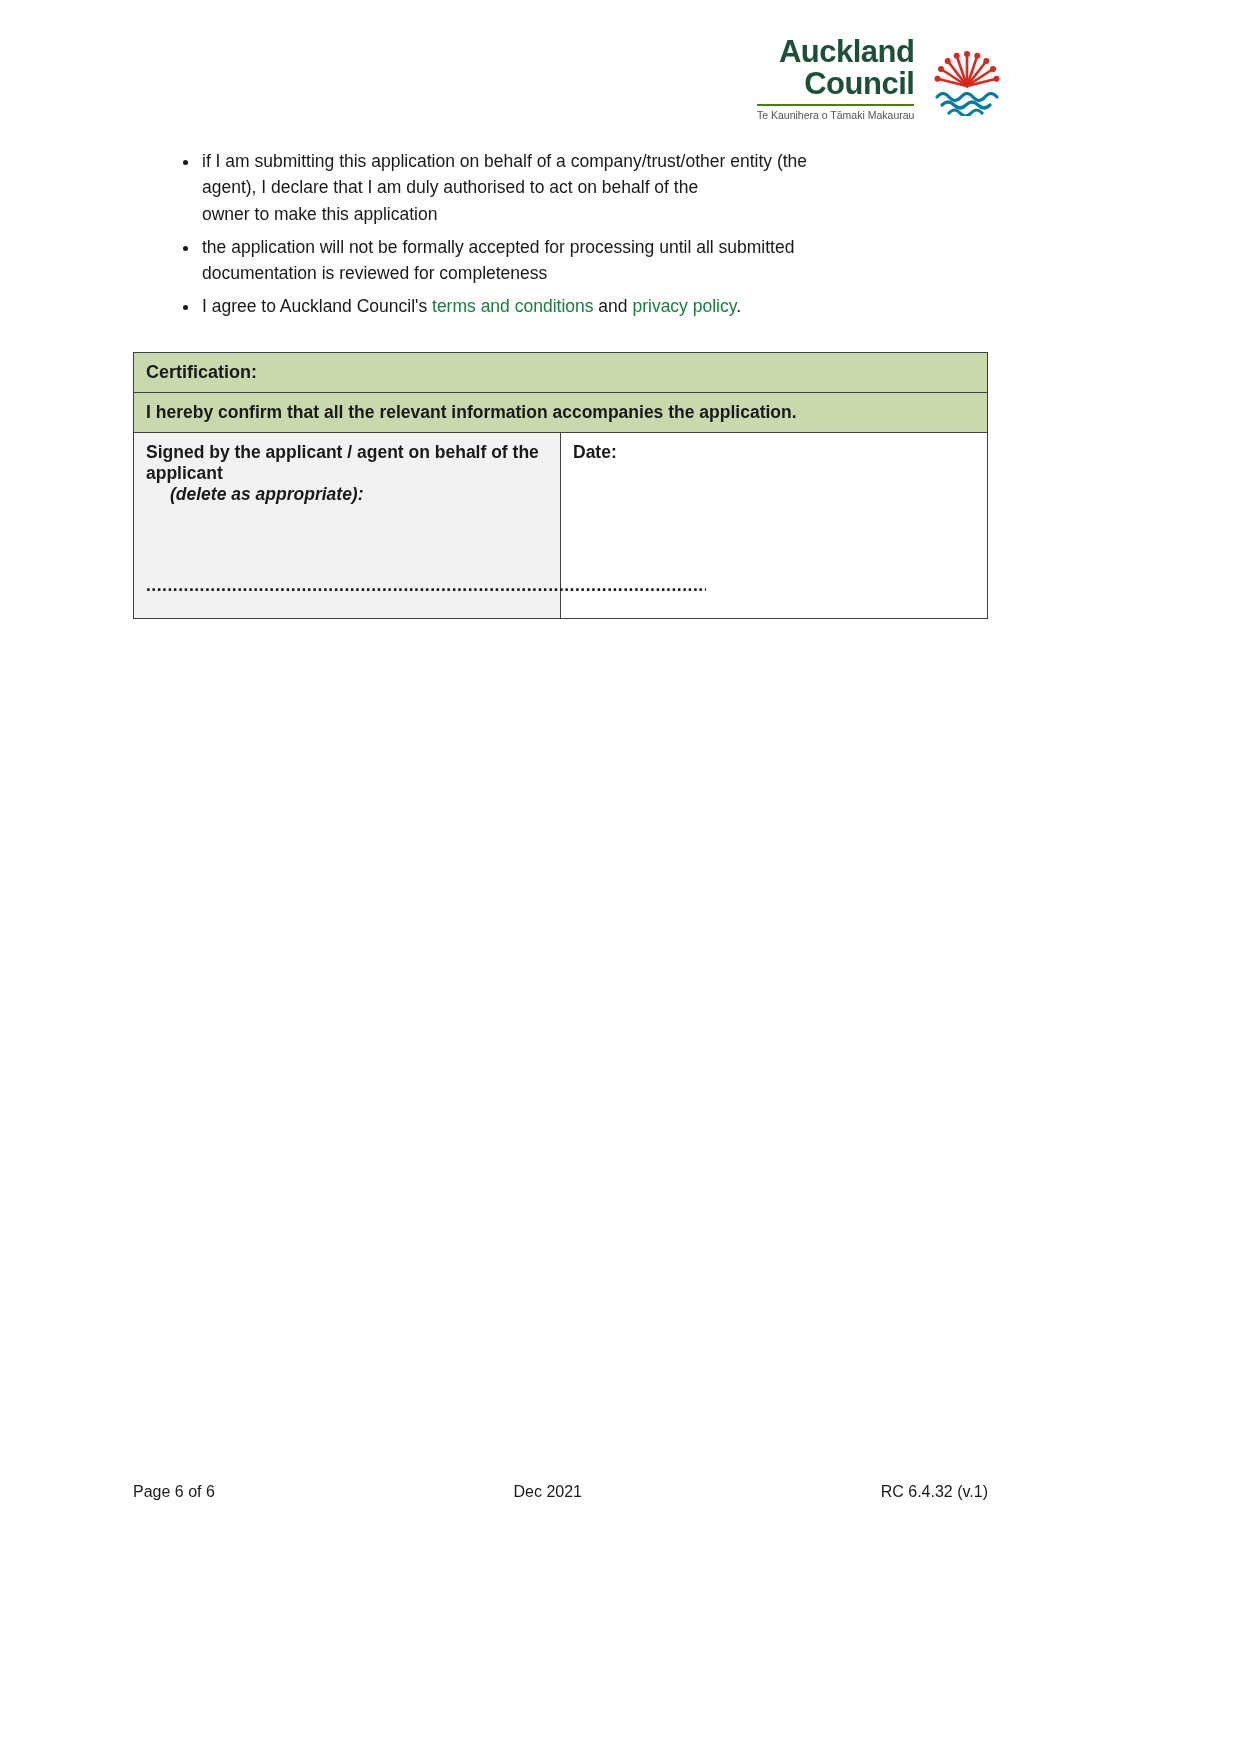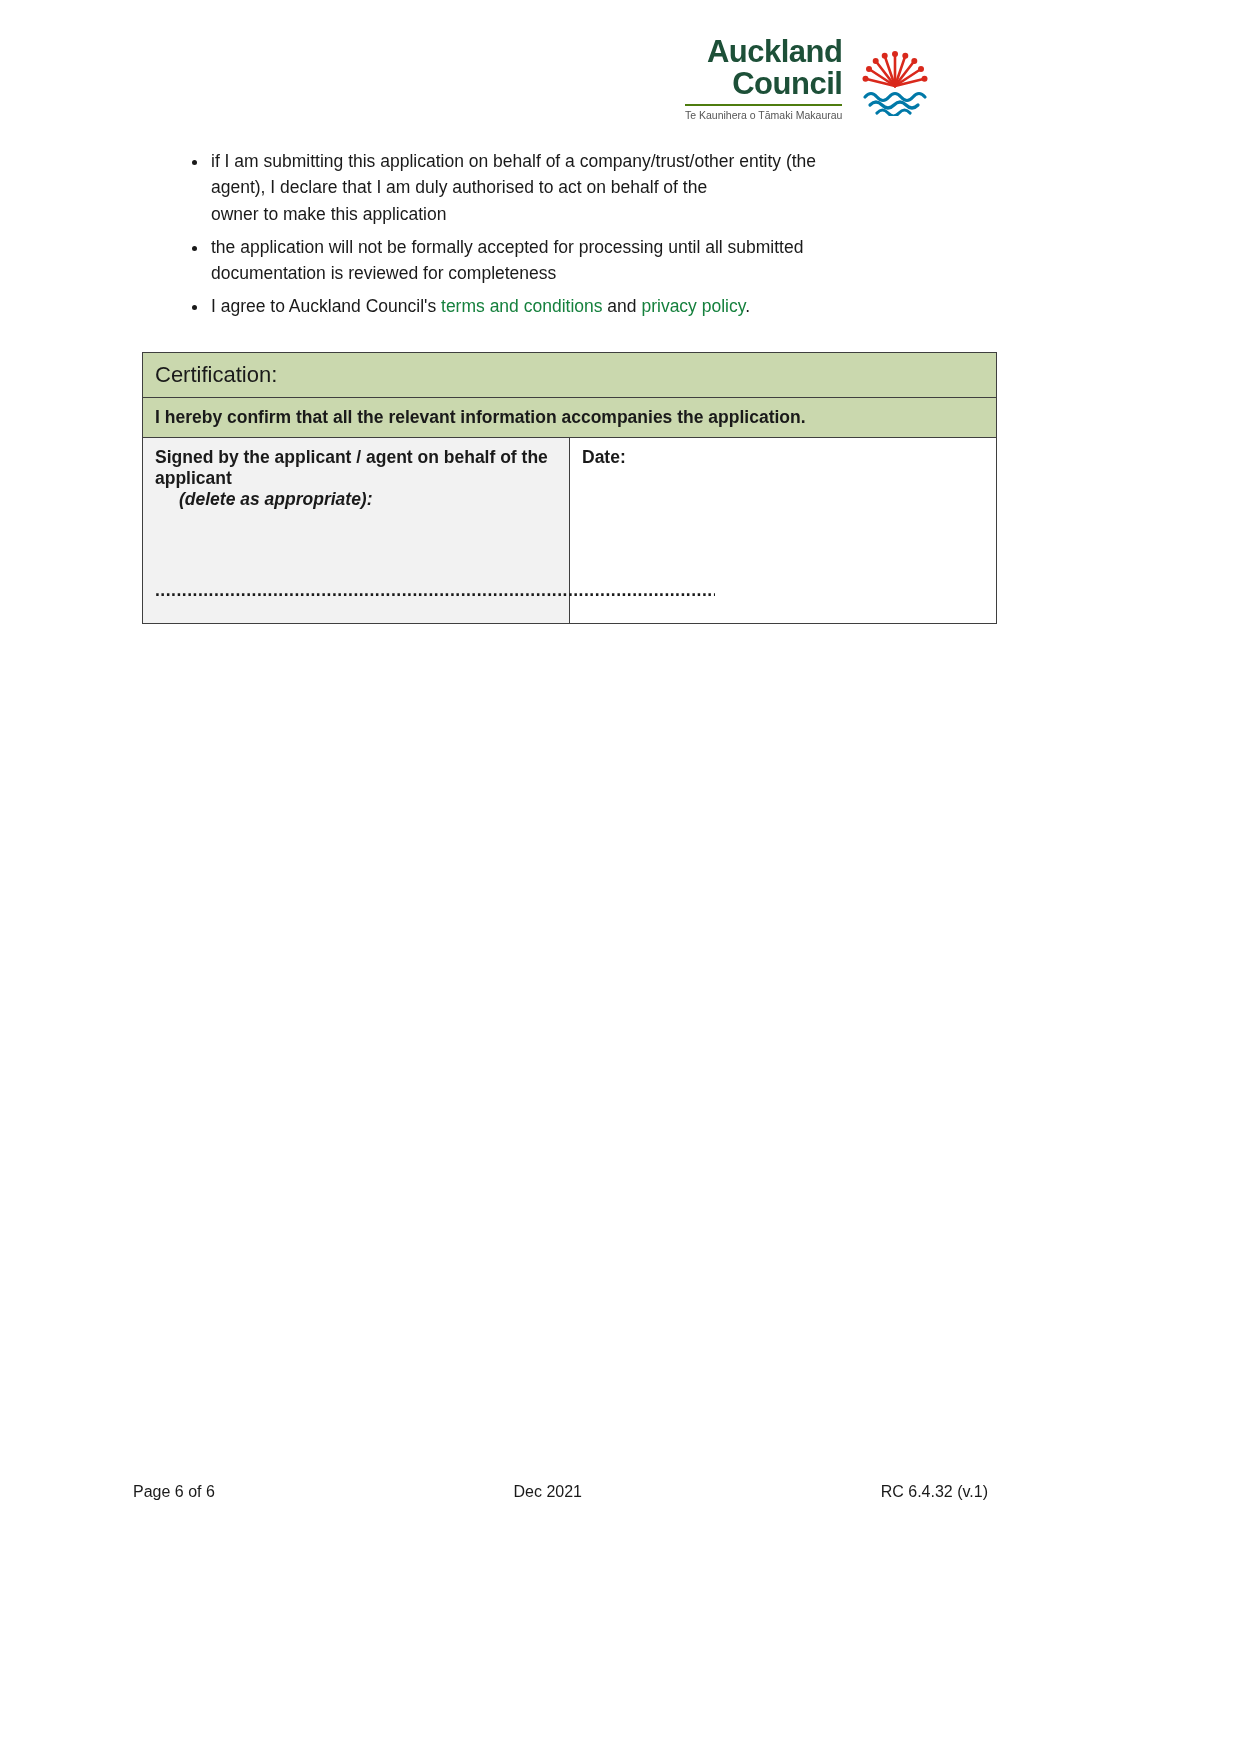--- a/index.html
+++ b/index.html
@@ -10,21 +10,21 @@
     height: 1754px;
     background: #ffffff;
     font-family: "Liberation Sans", sans-serif;
     color: #1a1a1a;
     overflow: hidden;
   }
 
   
   .logo {
     position: absolute;
-    left: 685px;
+    left: 757px;
     top: 36px;
     display: flex;
     align-items: flex-start;
     gap: 18px;
   }
   .logo-text { text-align: right; }
   .logo-line {
     font-size: 31px;
     font-weight: bold;
     color: #1d5038;
@@ -37,21 +37,21 @@
     border-top: 2px solid #4d7c0f;
     font-size: 10.5px;
     color: #555555;
     white-space: nowrap;
   }
   .logo-icon { display: block; }
 
   
   .content {
     position: absolute;
-    left: 142px;
+    left: 133px;
     top: 148px;
     width: 855px;
   }
   ul.bullets {
     list-style: disc;
     padding-left: 67px;
     font-size: 17.5px;
     line-height: 1.5;
   }
   ul.bullets li { margin-bottom: 7px; padding-left: 2px; }
@@ -71,21 +71,21 @@
     margin-top: 32px;
     font-size: 17.5px;
     table-layout: fixed;
   }
   table.cert td {
     border: 1.5px solid #3f3f3f;
     padding: 9px 12px;
     vertical-align: top;
   }
   table.cert .green { background: #cad8ae; }
-  .row-title td { font-size: 22px; }
+  .row-title td { font-size: 18px; font-weight: bold; }
   .row-statement td { font-weight: bold; }
   .signed-cell {
     background: #f2f2f2;
     width: 619px;
     height: 186px;
   }
   .signed-label { font-weight: bold; }
   .signed-note { font-weight: bold; font-style: italic; margin-left: 24px; }
   .signature-dots {
     margin-top: 70px;

